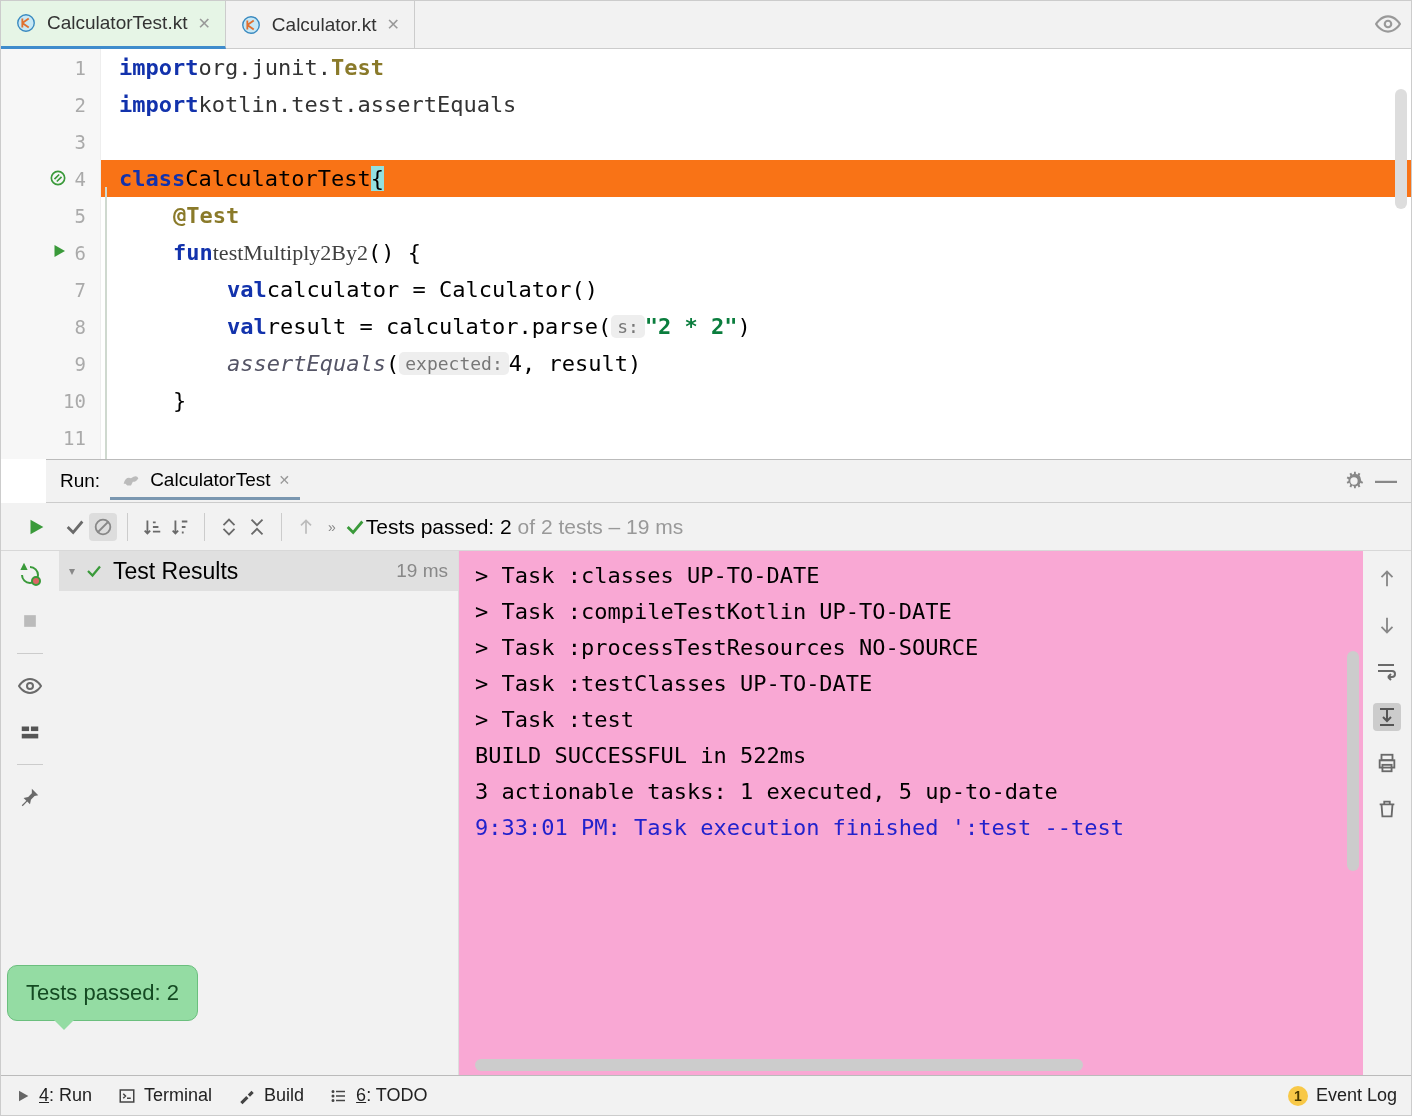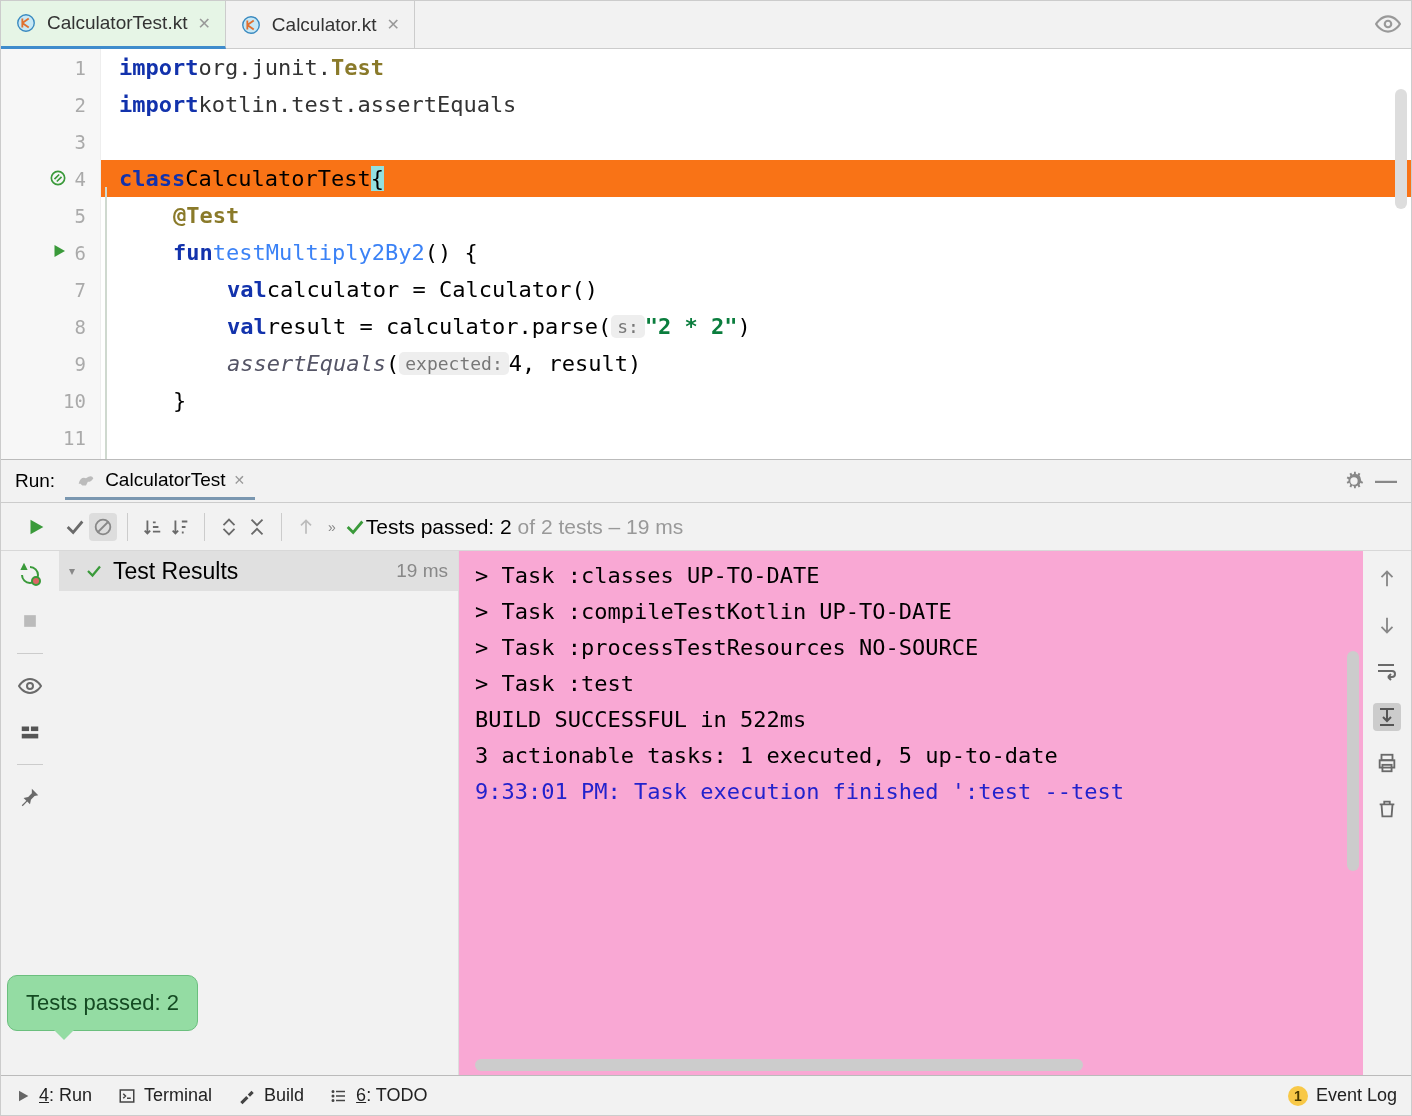--- a/index.html
+++ b/index.html
@@ -20,30 +20,30 @@
 .gutter { width: 100px; background: #f7f7f7; border-right: 1px solid #eee; }
 .code { flex: 1; position: relative; }
 .line { display: flex; height: 37px; }
 .gline { display: flex; align-items: center; height: 37px; justify-content: flex-end; padding-right: 14px; position: relative; }
 .lineno { color: #aaa; font-size: 19px; }
 .gicon { position: absolute; right: 32px; top: 8px; }
 .codeline { align-items: center; padding-left: 18px; font-size: 22px; letter-spacing: 0; }
 .kw { color: #1232ac; font-weight: bold; }
 .pkg { color: #333; }
 .ann { color: #8a7a2a; font-weight: bold; }
-.fn { color: #3b82f6; }
+.fn { color: #404040; font-family: Liberation Serif, serif; }
 .str { color: #0a7d3d; font-weight: bold; }
 .it { font-style: italic; color: #556; }
 .hint { background: #eee; color: #777; font-size: 18px; padding: 1px 6px; border-radius: 5px; }
 .highlight-line { background: #f97316; }
 .hl-brace { background: #93e0e0; }
 .vbar { position: absolute; left: 4px; top: 138px; bottom: 0; width: 2px; background: #cfd9cf; }
 .scroll-v { position: absolute; right: 4px; top: 40px; width: 12px; height: 120px; background: #ddd; border-radius: 6px; }
 
-.runhdr { height: 44px; background: #f2f2f2; border-top: 1px solid #bbb; border-bottom: 1px solid #ccc; display: flex; align-items: center; padding: 0 14px; gap: 10px; }
+.runhdr { height: 44px; background: #f2f2f2; border-top: 1px solid #bbb; border-bottom: 1px solid #ccc; display: flex; align-items: center; padding: 0 14px; gap: 10px; margin-left: 45px; }
 .run-label { font-size: 19px; }
 .runtab { display: flex; align-items: center; gap: 8px; padding: 6px 10px; border-bottom: 3px solid #7a97b0; }
 .runtab-close { color: #999; }
 .spacer { flex: 1; }
 .gear { color: #888; }
 .minus { color: #888; font-size: 22px; font-weight: bold; }
 
 .runtools { height: 48px; background: #f2f2f2; border-bottom: 1px solid #d8d8d8; display: flex; align-items: center; padding: 0 10px; gap: 0; }
 .run-body { flex: 1; display: flex; min-height: 0; }
 .left-toolbar { width: 58px; background: #f2f2f2; display: flex; flex-direction: column; align-items: center; padding-top: 10px; gap: 18px; }
@@ -63,21 +63,21 @@
 .console-blue { color: #2222cc; }
 .console-scroll-h { position: absolute; left: 16px; bottom: 4px; right: 280px; height: 12px; background: #ccc; border-radius: 6px; }
 .console-scroll-v { position: absolute; right: 4px; top: 100px; width: 12px; height: 220px; background: #ccc; border-radius: 6px; }
 .right-toolbar { width: 48px; background: #f2f2f2; display: flex; flex-direction: column; align-items: center; padding-top: 14px; gap: 18px; }
 
 .bottombar { height: 40px; background: #f2f2f2; border-top: 1px solid #bbb; display: flex; align-items: center; padding: 0 14px; gap: 26px; }
 .bitem { display: flex; align-items: center; gap: 8px; font-size: 18px; color: #222; cursor: pointer; }
 .und { text-decoration: underline; }
 .badgey { background: #f8c847; color: #4a3a00; border-radius: 50%; width: 20px; height: 20px; display: flex; align-items: center; justify-content: center; font-size: 14px; font-weight: bold; }
 
-.popup { position: absolute; left: 6px; bottom: 44px; background: #94dca3; border: 1px solid #6bbf7e; border-radius: 10px; padding: 14px 18px; font-size: 22px; color: #144a22; }
+.popup { position: absolute; left: 6px; bottom: 54px; background: #94dca3; border: 1px solid #6bbf7e; border-radius: 10px; padding: 14px 18px; font-size: 22px; color: #144a22; }
 .popup::after { content: ""; position: absolute; bottom: -10px; left: 46px; border: 10px solid transparent; border-top-color: #94dca3; border-bottom: none; }
 .run-wrap { flex: 1; display: flex; flex-direction: column; min-height: 0; position: relative; }
 .toolrow-icon { width: 28px; height: 28px; display:flex; align-items:center; justify-content:center; color:#6a6a6a; cursor:pointer;}
 .active-tool { background:#ccc; border-radius:4px; }
 .toolrow-check { color:#3a9a3a; }
 svg { display: block; }
 </style>
 </head>
 <body>
 
@@ -330,20 +330,21 @@
           </span>
         <span class="tree-label">Test Results</span>
         <span class="tree-time">19 ms</span>
       </div>
     </div>
 
     <div class="console mono">
       <div class="console-line">&gt; Task :classes UP-TO-DATE</div>
       <div class="console-line">&gt; Task :compileTestKotlin UP-TO-DATE</div>
       <div class="console-line">&gt; Task :processTestResources NO-SOURCE</div>
+      <div class="console-line">&gt; Task :testClasses UP-TO-DATE</div>
       <div class="console-line">&gt; Task :test</div>
       <div class="console-line">BUILD SUCCESSFUL in 522ms</div>
       <div class="console-line">3 actionable tasks: 1 executed, 5 up-to-date</div>
       <div class="console-line console-blue">9:33:01 PM: Task execution finished ':test --test</div>
       <div class="console-scroll-h"></div>
       <div class="console-scroll-v"></div>
     </div>
 
     <div class="right-toolbar">
       <span class="tbtn">

